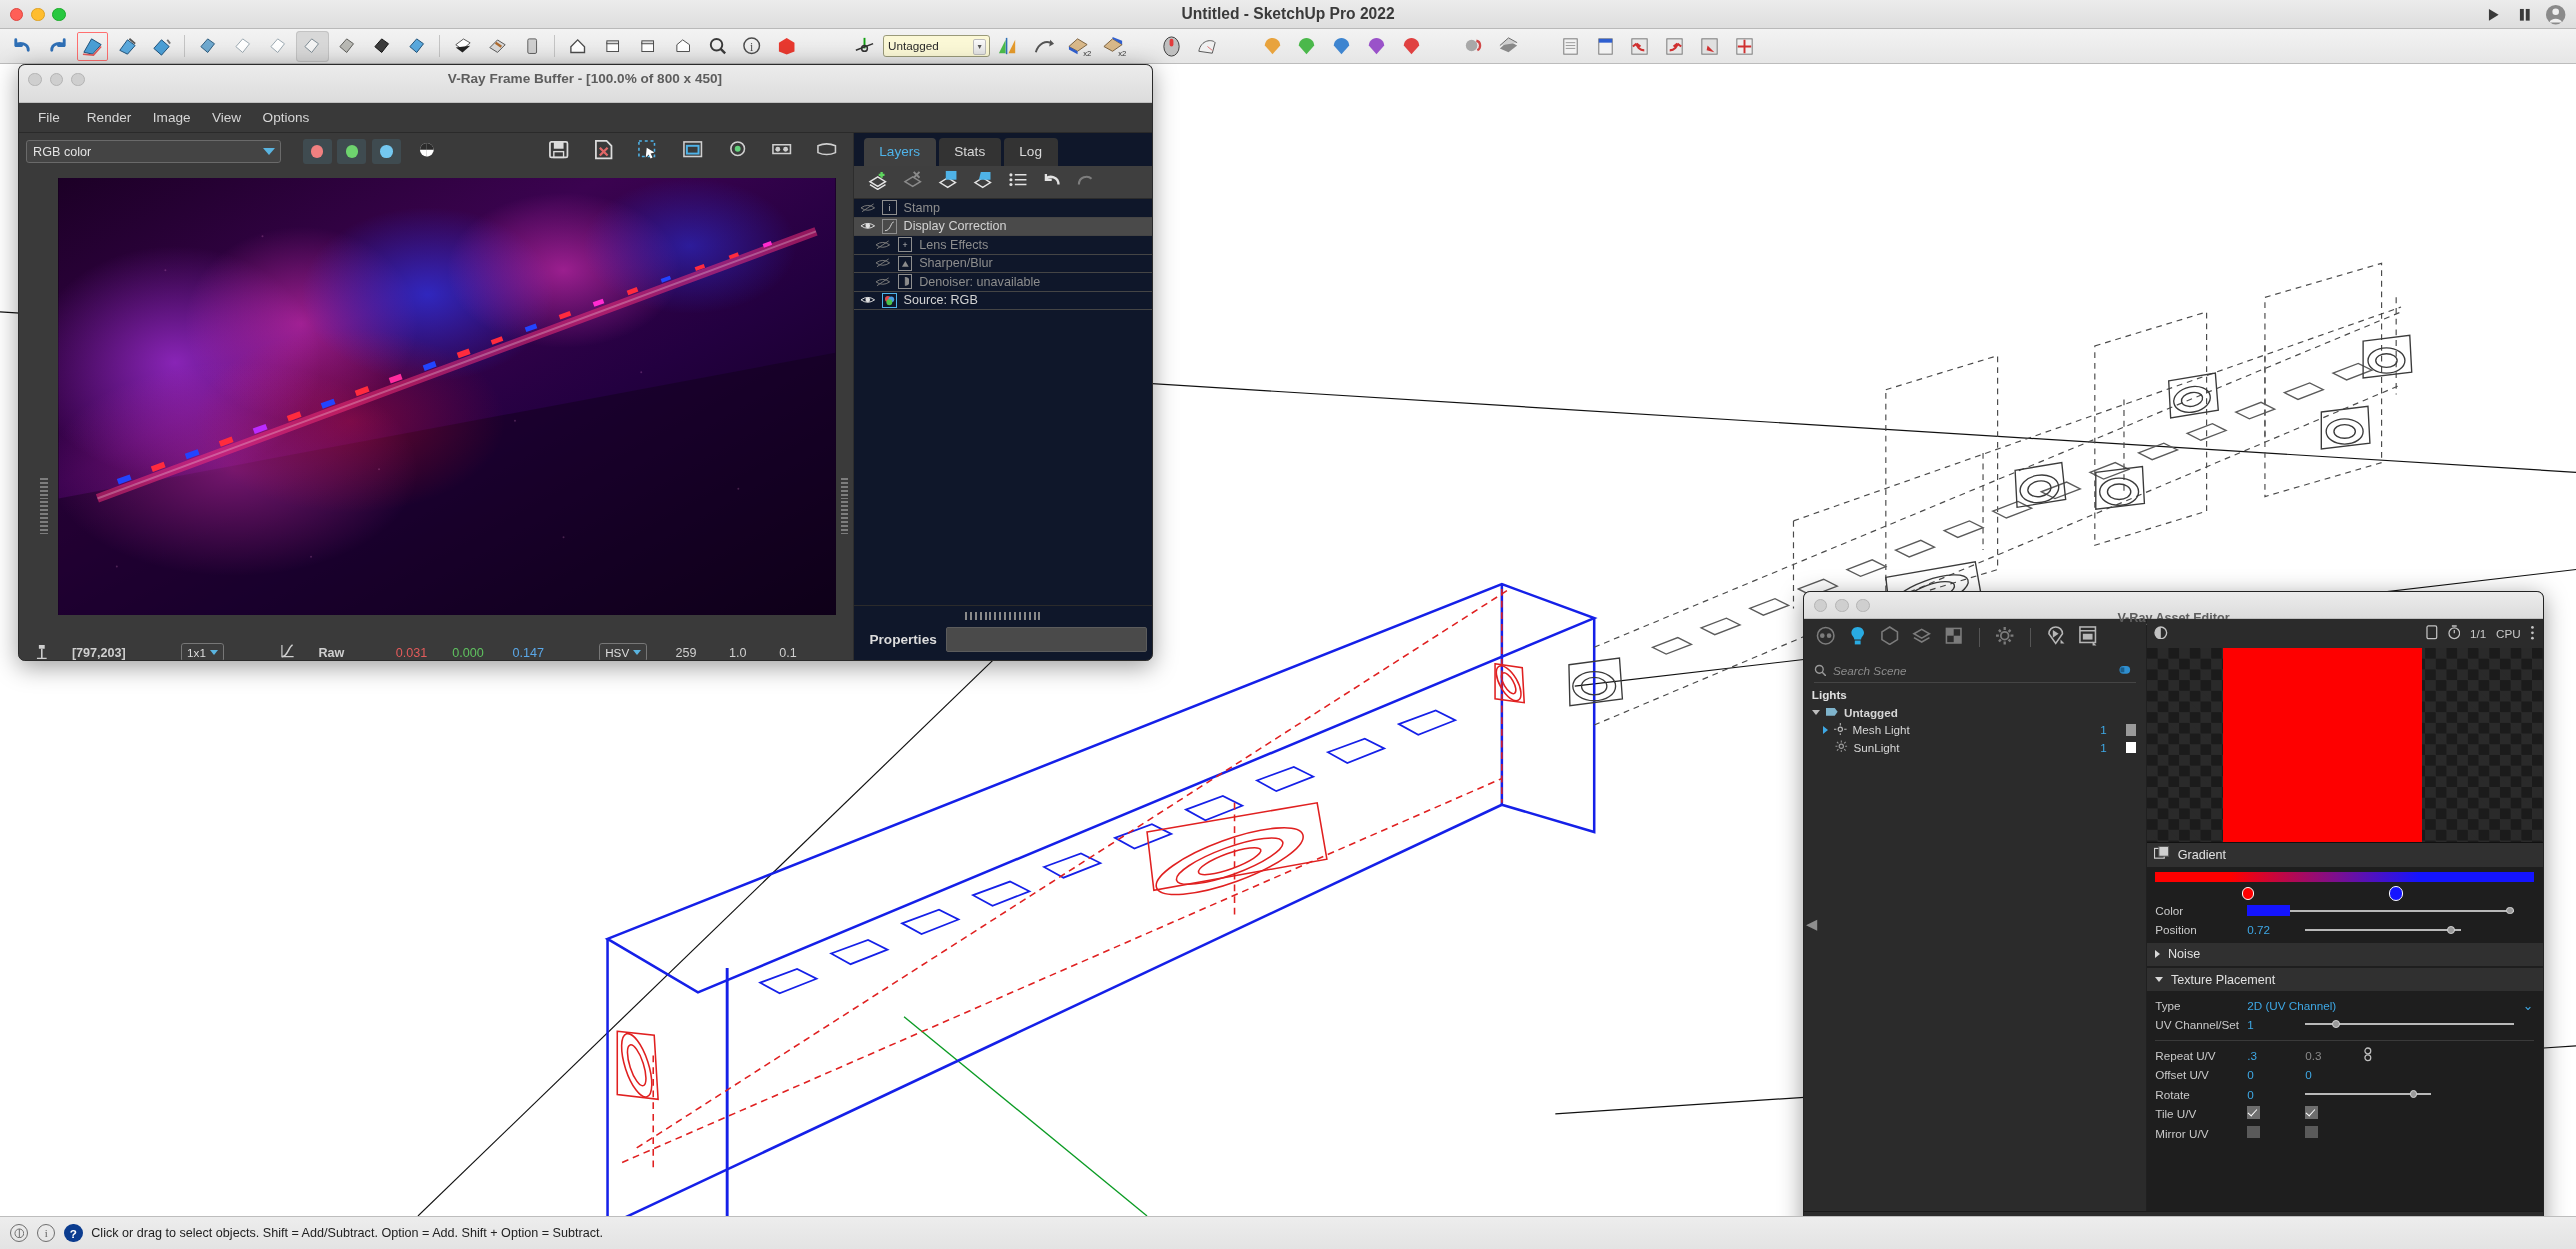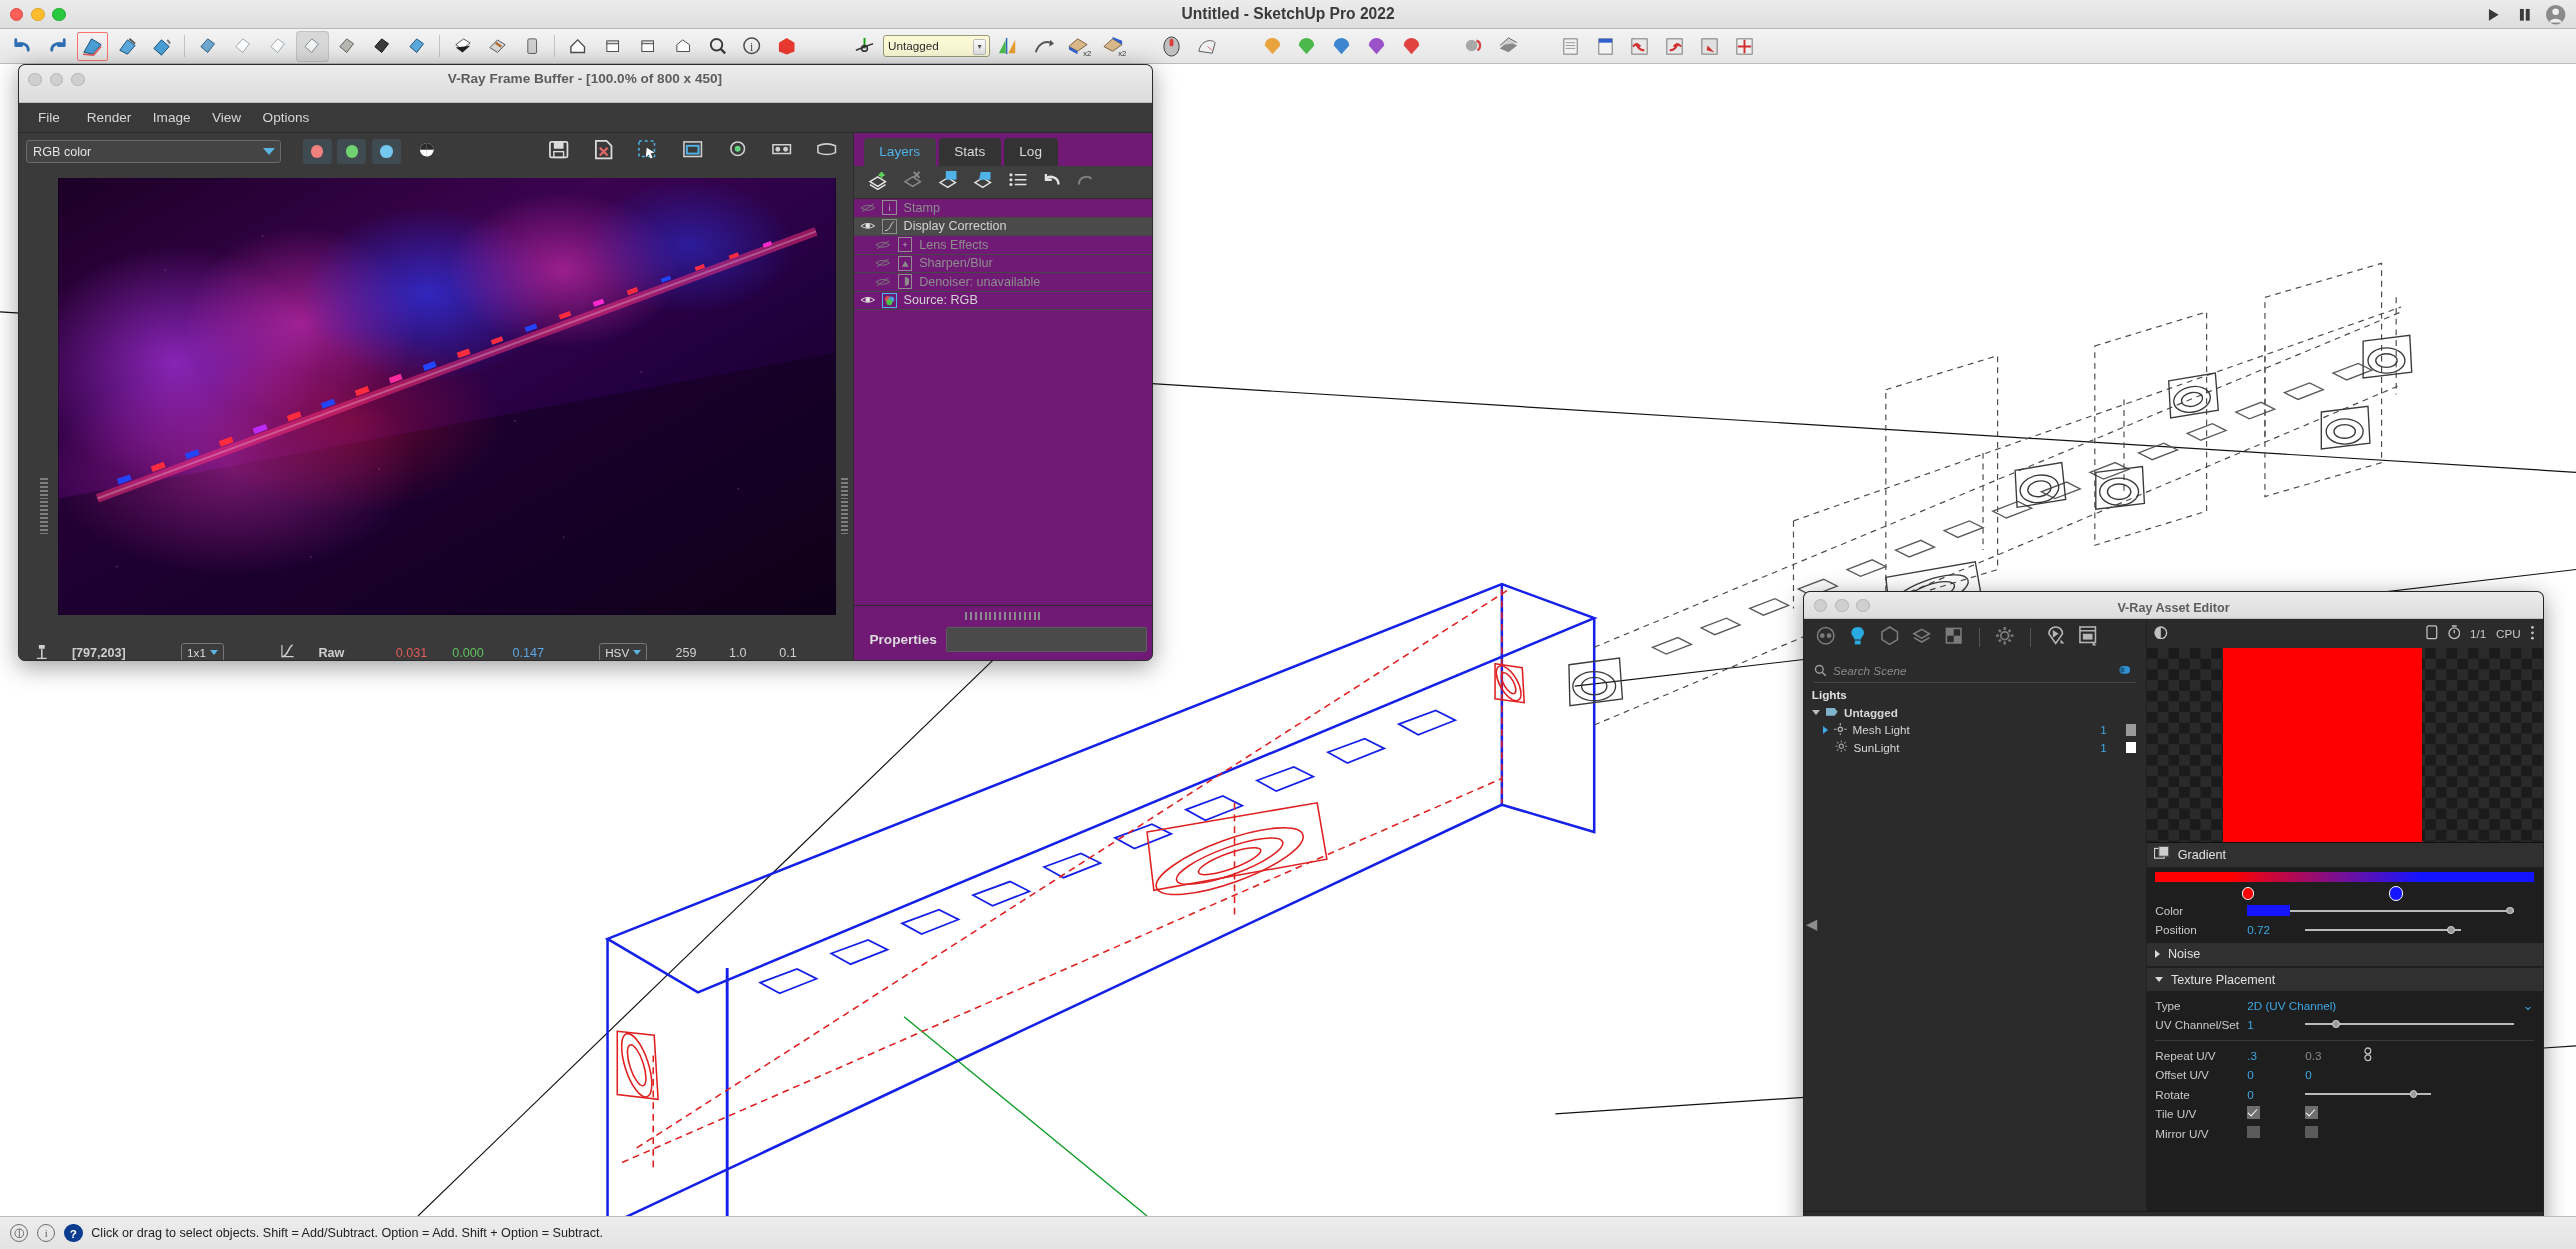--- a/index.html
+++ b/index.html
@@ -120,21 +120,21 @@
   #vfb-status{
     position:absolute; left:0; bottom:0; width:836px; height:37px;
     display:flex; align-items:center; gap:16px; color:#cfcfcf; font-size:12.6px;
   }
   .st-sep{width:1px;height:21.4px;background:#5a5a5a;margin:0 11.7px;}
   .smallcombo{height:19.4px;background:#3c3c3c;border:1px solid #777;border-radius:2.9px;
     display:flex;align-items:center;gap:3.9px;padding:0 4.9px;font-size:11.7px;color:#ddd;}
   .tri-s{width:0;height:0;border-left:4.9px solid transparent;border-right:4.9px solid transparent;
     border-top:5.8px solid #5ab4e0;}
 
-  #vfb-right{ width:299px; background:#701a75; border-left:1px solid #2d2d2d; position:relative;}
+  #vfb-right{ width:299px; background:#0f172a; border-left:1px solid #2d2d2d; position:relative;}
   #vfb-tabs{ display:flex; height:33px; padding-left:9.7px; gap:2.9px; align-items:flex-end;}
   .vtab{ padding:5.8px 15.6px 6.8px; font-size:13.6px; color:#d9d9d9; background:#333;
     border-radius:3.9px 3.9px 0 0;}
   .vtab.active{ color:#4fb3e8; background:#404040;}
   #vfb-ltoolbar{ height:33px; background:#3f3f3f; display:flex;align-items:center;
     gap:13.6px; padding-left:13.6px; border-bottom:1px solid #2c2c2c;}
   .lrow{ height:18.5px; display:flex; align-items:center; gap:6.8px; padding-left:5.8px;
     font-size:12.6px; color:#d3d3d3; border-bottom:1px solid #454545;}
   .lrow.dim{ color:#8d8d8d; }
   .lrow.sel{ background:#4a4a4a; }
@@ -151,21 +151,21 @@
     border-radius:1.9px;}
 
   
   #vae{
     position:absolute; left:1803px; top:591px; width:741px; height:658px;
     background:#2b2b2b; border-radius:6.8px 6.8px 0 0; overflow:hidden;
     box-shadow:0 5.8px 25px rgba(0,0,0,.4); border:1px solid #232323;
   }
   #vae-title{ height:27px;background:linear-gradient(#ececec,#dcdcdc);
     border-bottom:1px solid #bfbfbf; position:relative;}
-  #vae-title .t{position:absolute;left:0;top:9px;width:100%;text-align:center;
+  #vae-title .t{position:absolute;left:0;top:19px;width:100%;text-align:center;
     font-size:12.6px;font-weight:700;color:#5d5d5d;}
   #vae-body{ display:flex; height:593px; }
   #vae-left{ width:343px; background:#2b2b2b; border-right:1px solid #202020;}
   #vae-icons{ height:37px; display:flex; align-items:center; gap:12.6px; padding-left:11.7px;}
   .vsep{width:1px;height:19.4px;background:#555;margin:0 2.9px;}
   #vae-search{ margin:3.9px 9.7px 0 9.7px; height:23px; display:flex;align-items:center;gap:6.8px;
     border-bottom:1px solid #454545; color:#8b8b8b; font-size:11.7px; font-style:italic;}
   #vae-lights-h{ padding:4.9px 0 2.9px 7.8px; font-size:11.7px; color:#e0e0e0; font-weight:700;}
   .trow{ height:17.5px; display:flex;align-items:center; gap:5.8px; font-size:11.7px;
     color:#d6d6d6; padding-left:7.8px;}

